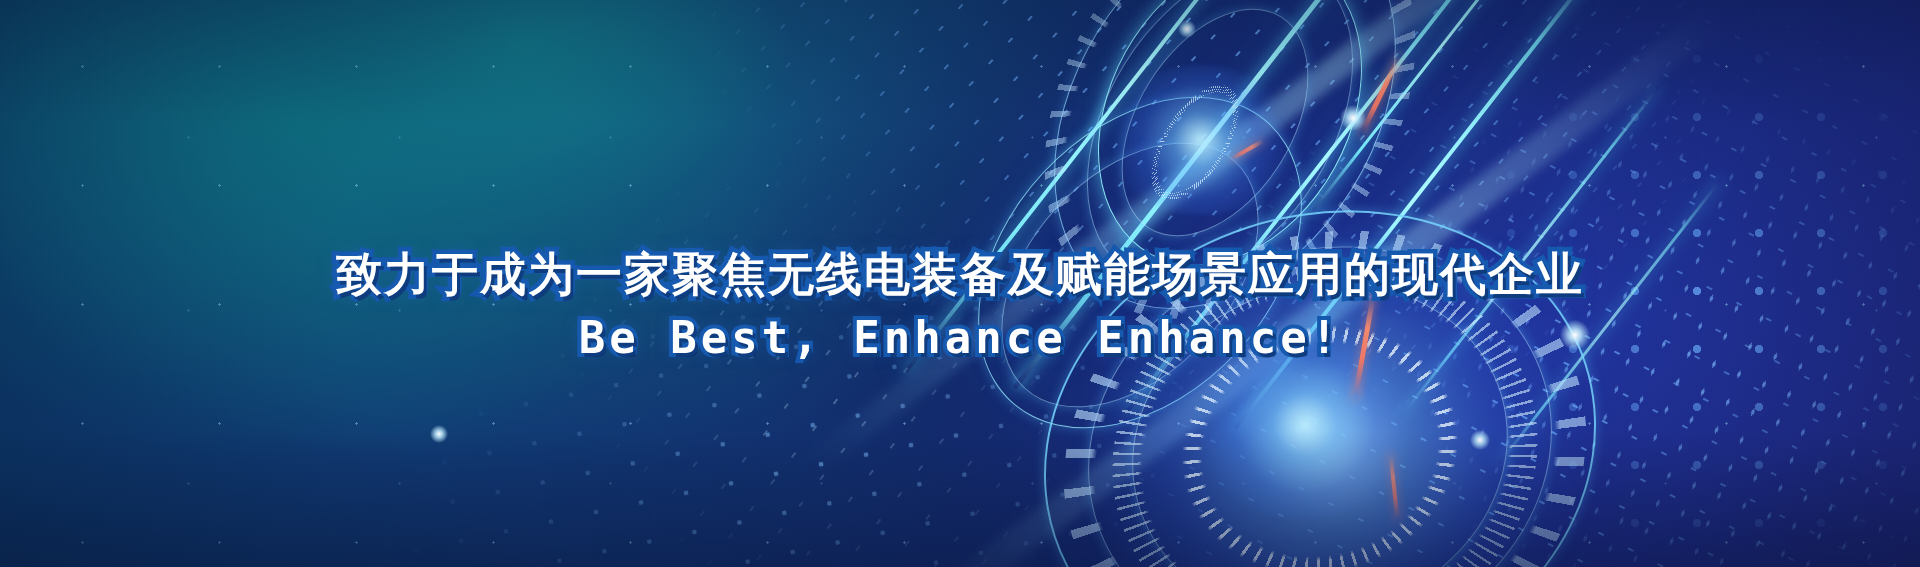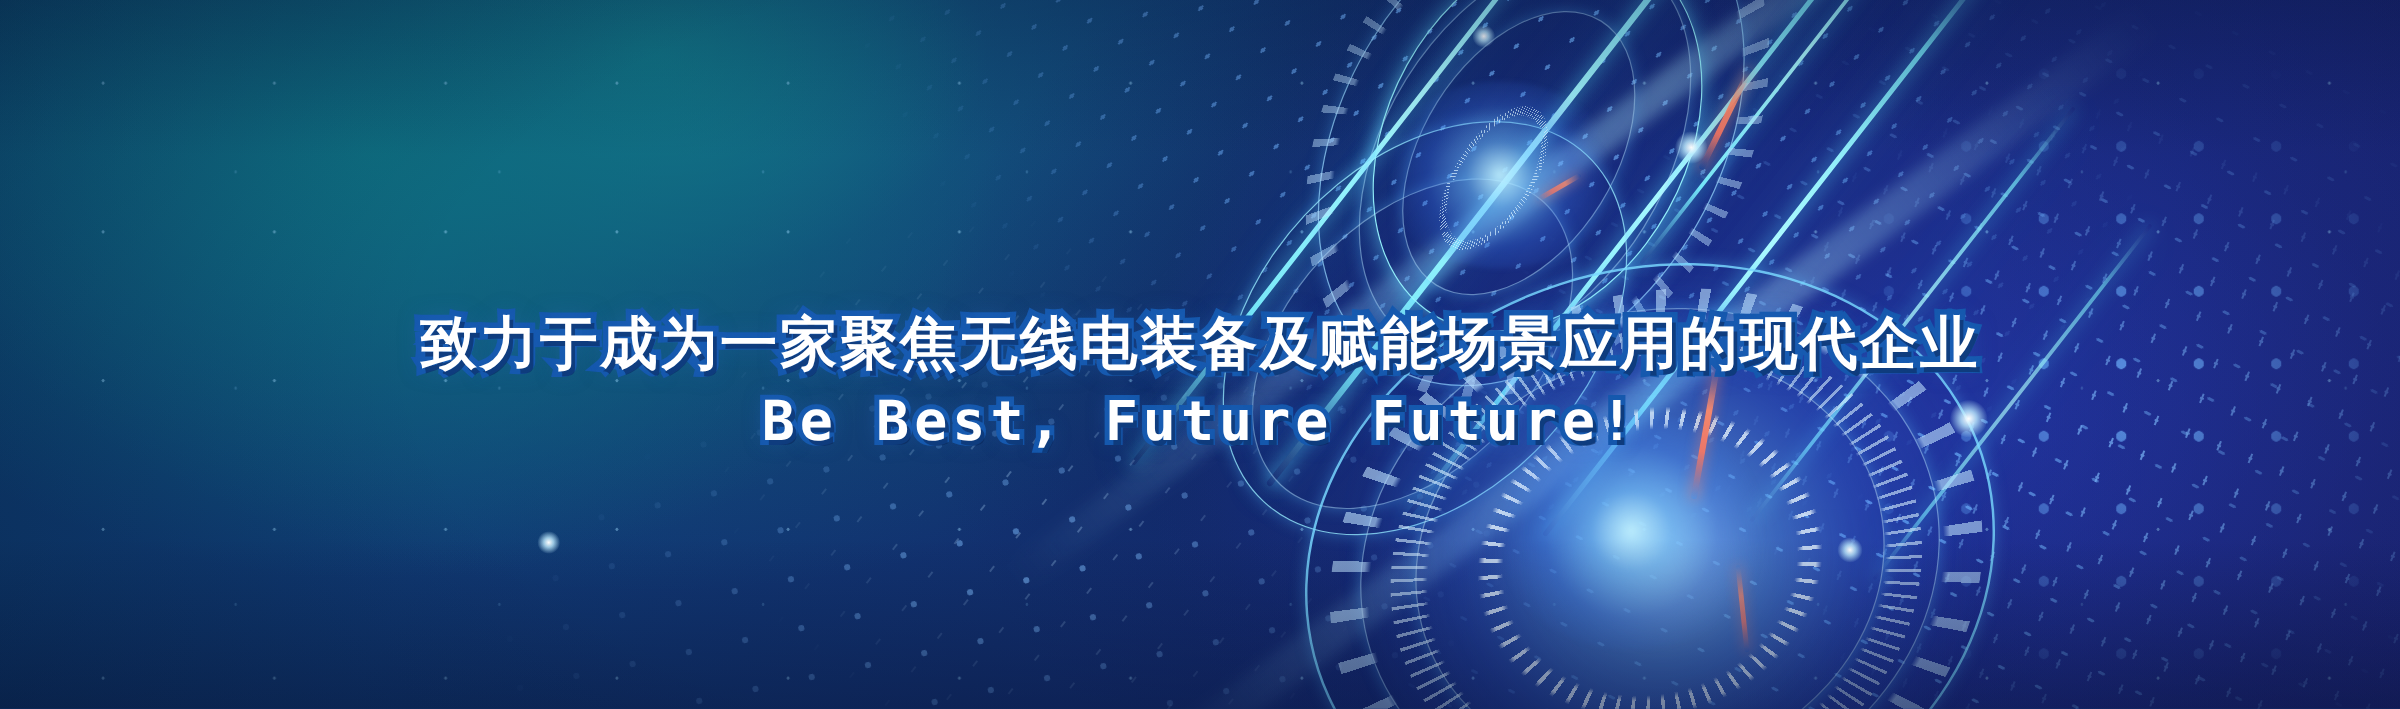--- a/index.html
+++ b/index.html
@@ -263,16 +263,16 @@
   <div class="accent-streak" style="left:1392px; top:452px; width:4px; height:70px; transform:rotate(-6deg); opacity:.8;"></div>
 
   <div class="spark" style="left:1560px; top:320px; width:30px; height:30px;"></div>
   <div class="spark" style="left:1470px; top:430px; width:20px; height:20px;"></div>
   <div class="spark" style="left:430px; top:425px; width:18px; height:18px;"></div>
 
   <div class="bg-vignette"></div>
 
   <div class="copy">
     <div class="headline-cn">致力于成为一家聚焦无线电装备及赋能场景应用的现代企业</div>
-    <div class="headline-en">Be Best, Future Future!</div>
+    <div class="headline-en">Be Best, Enhance Enhance!</div>
   </div>
 
 </div>
 
 </body></html>

